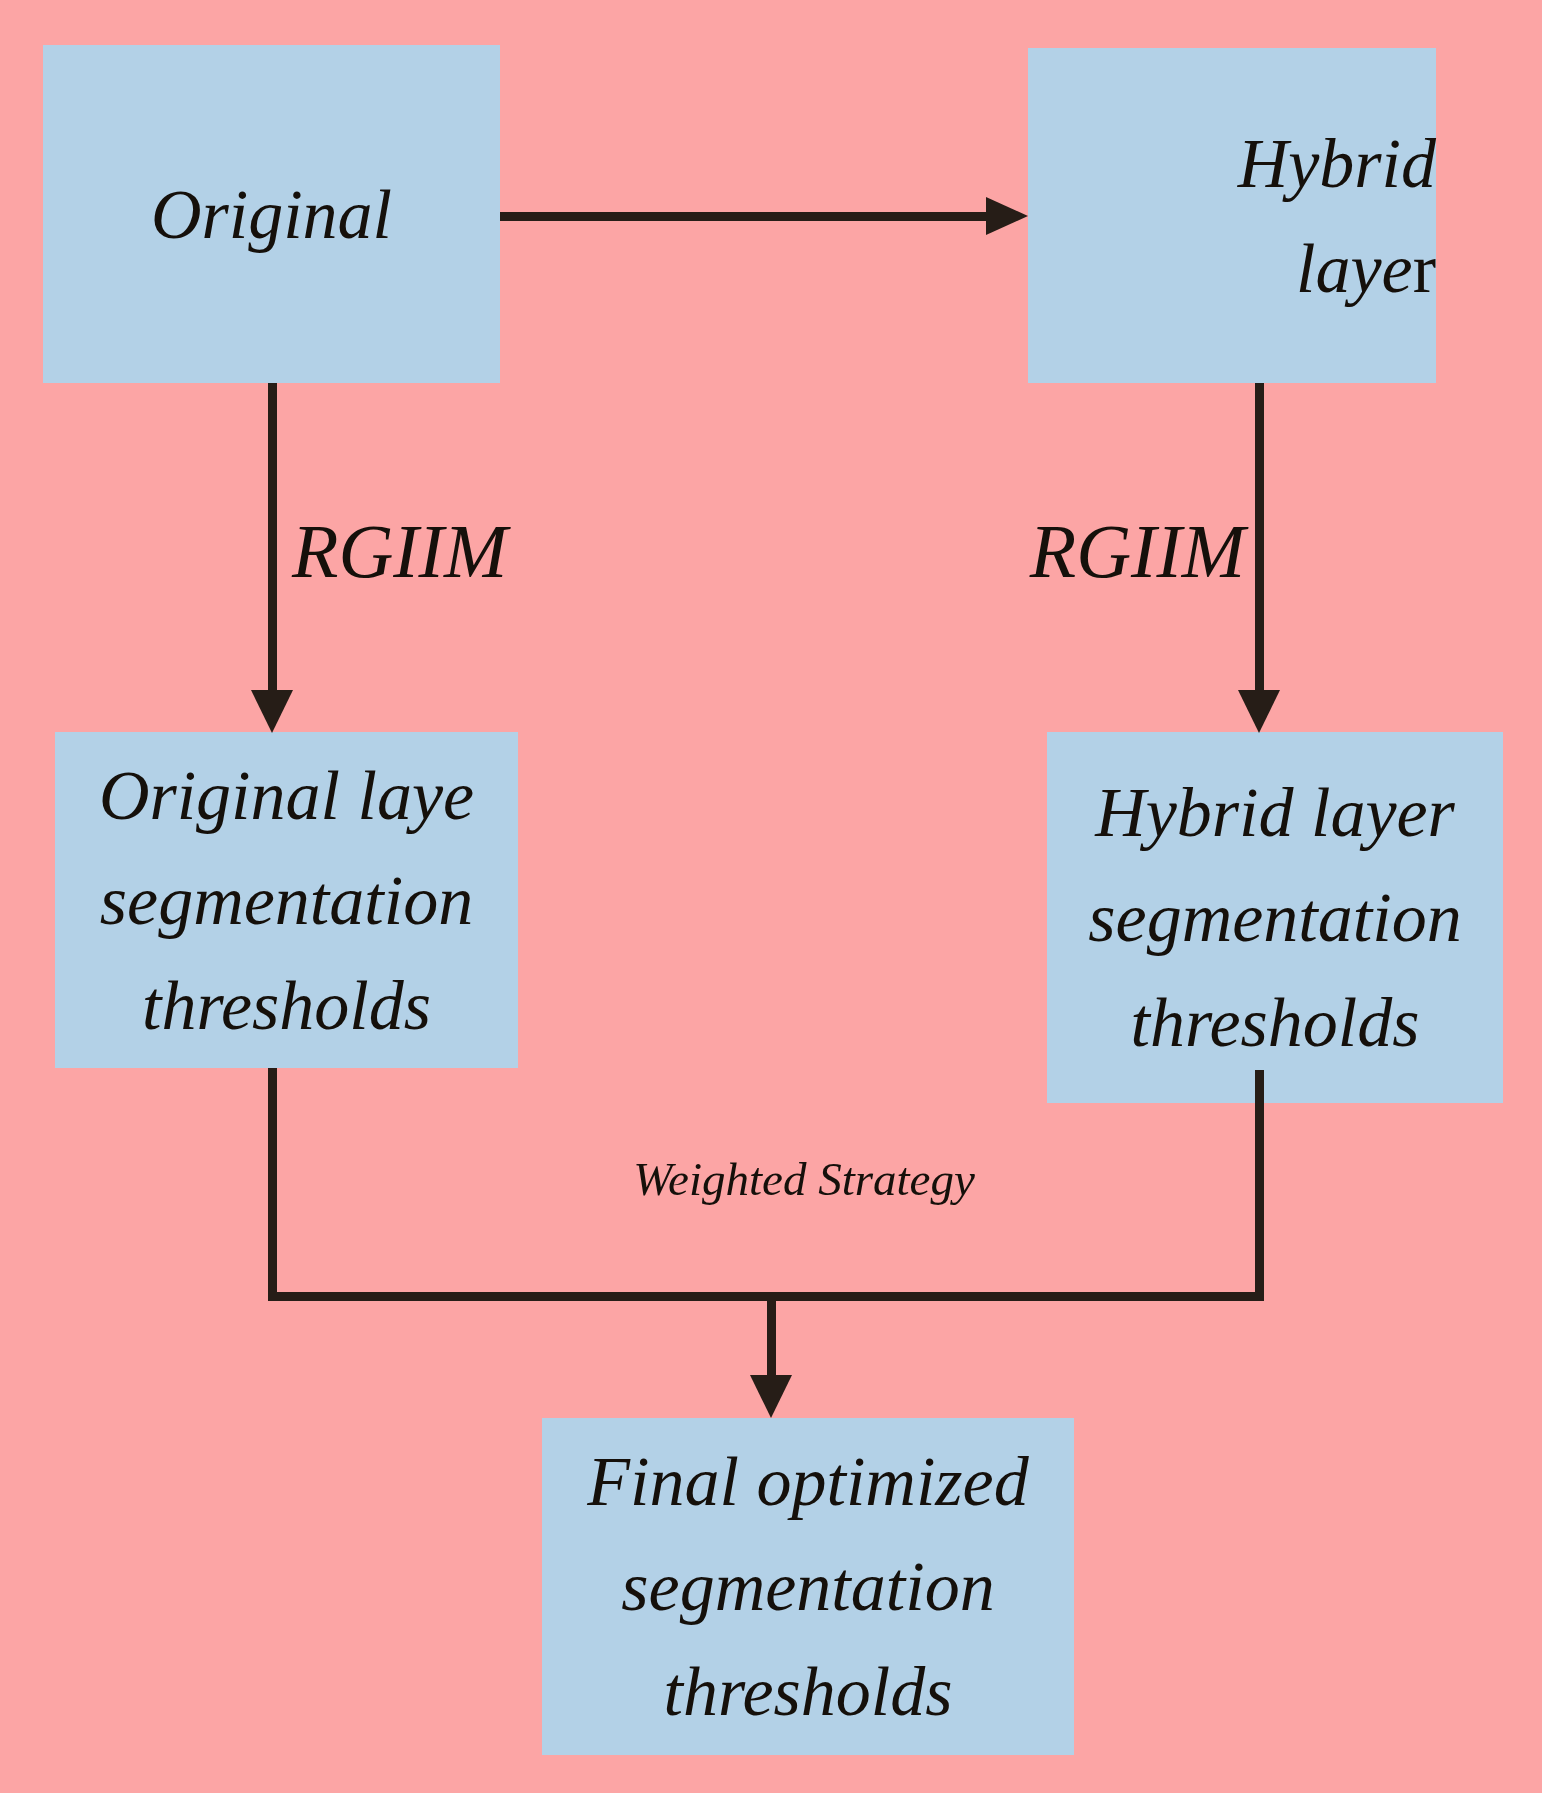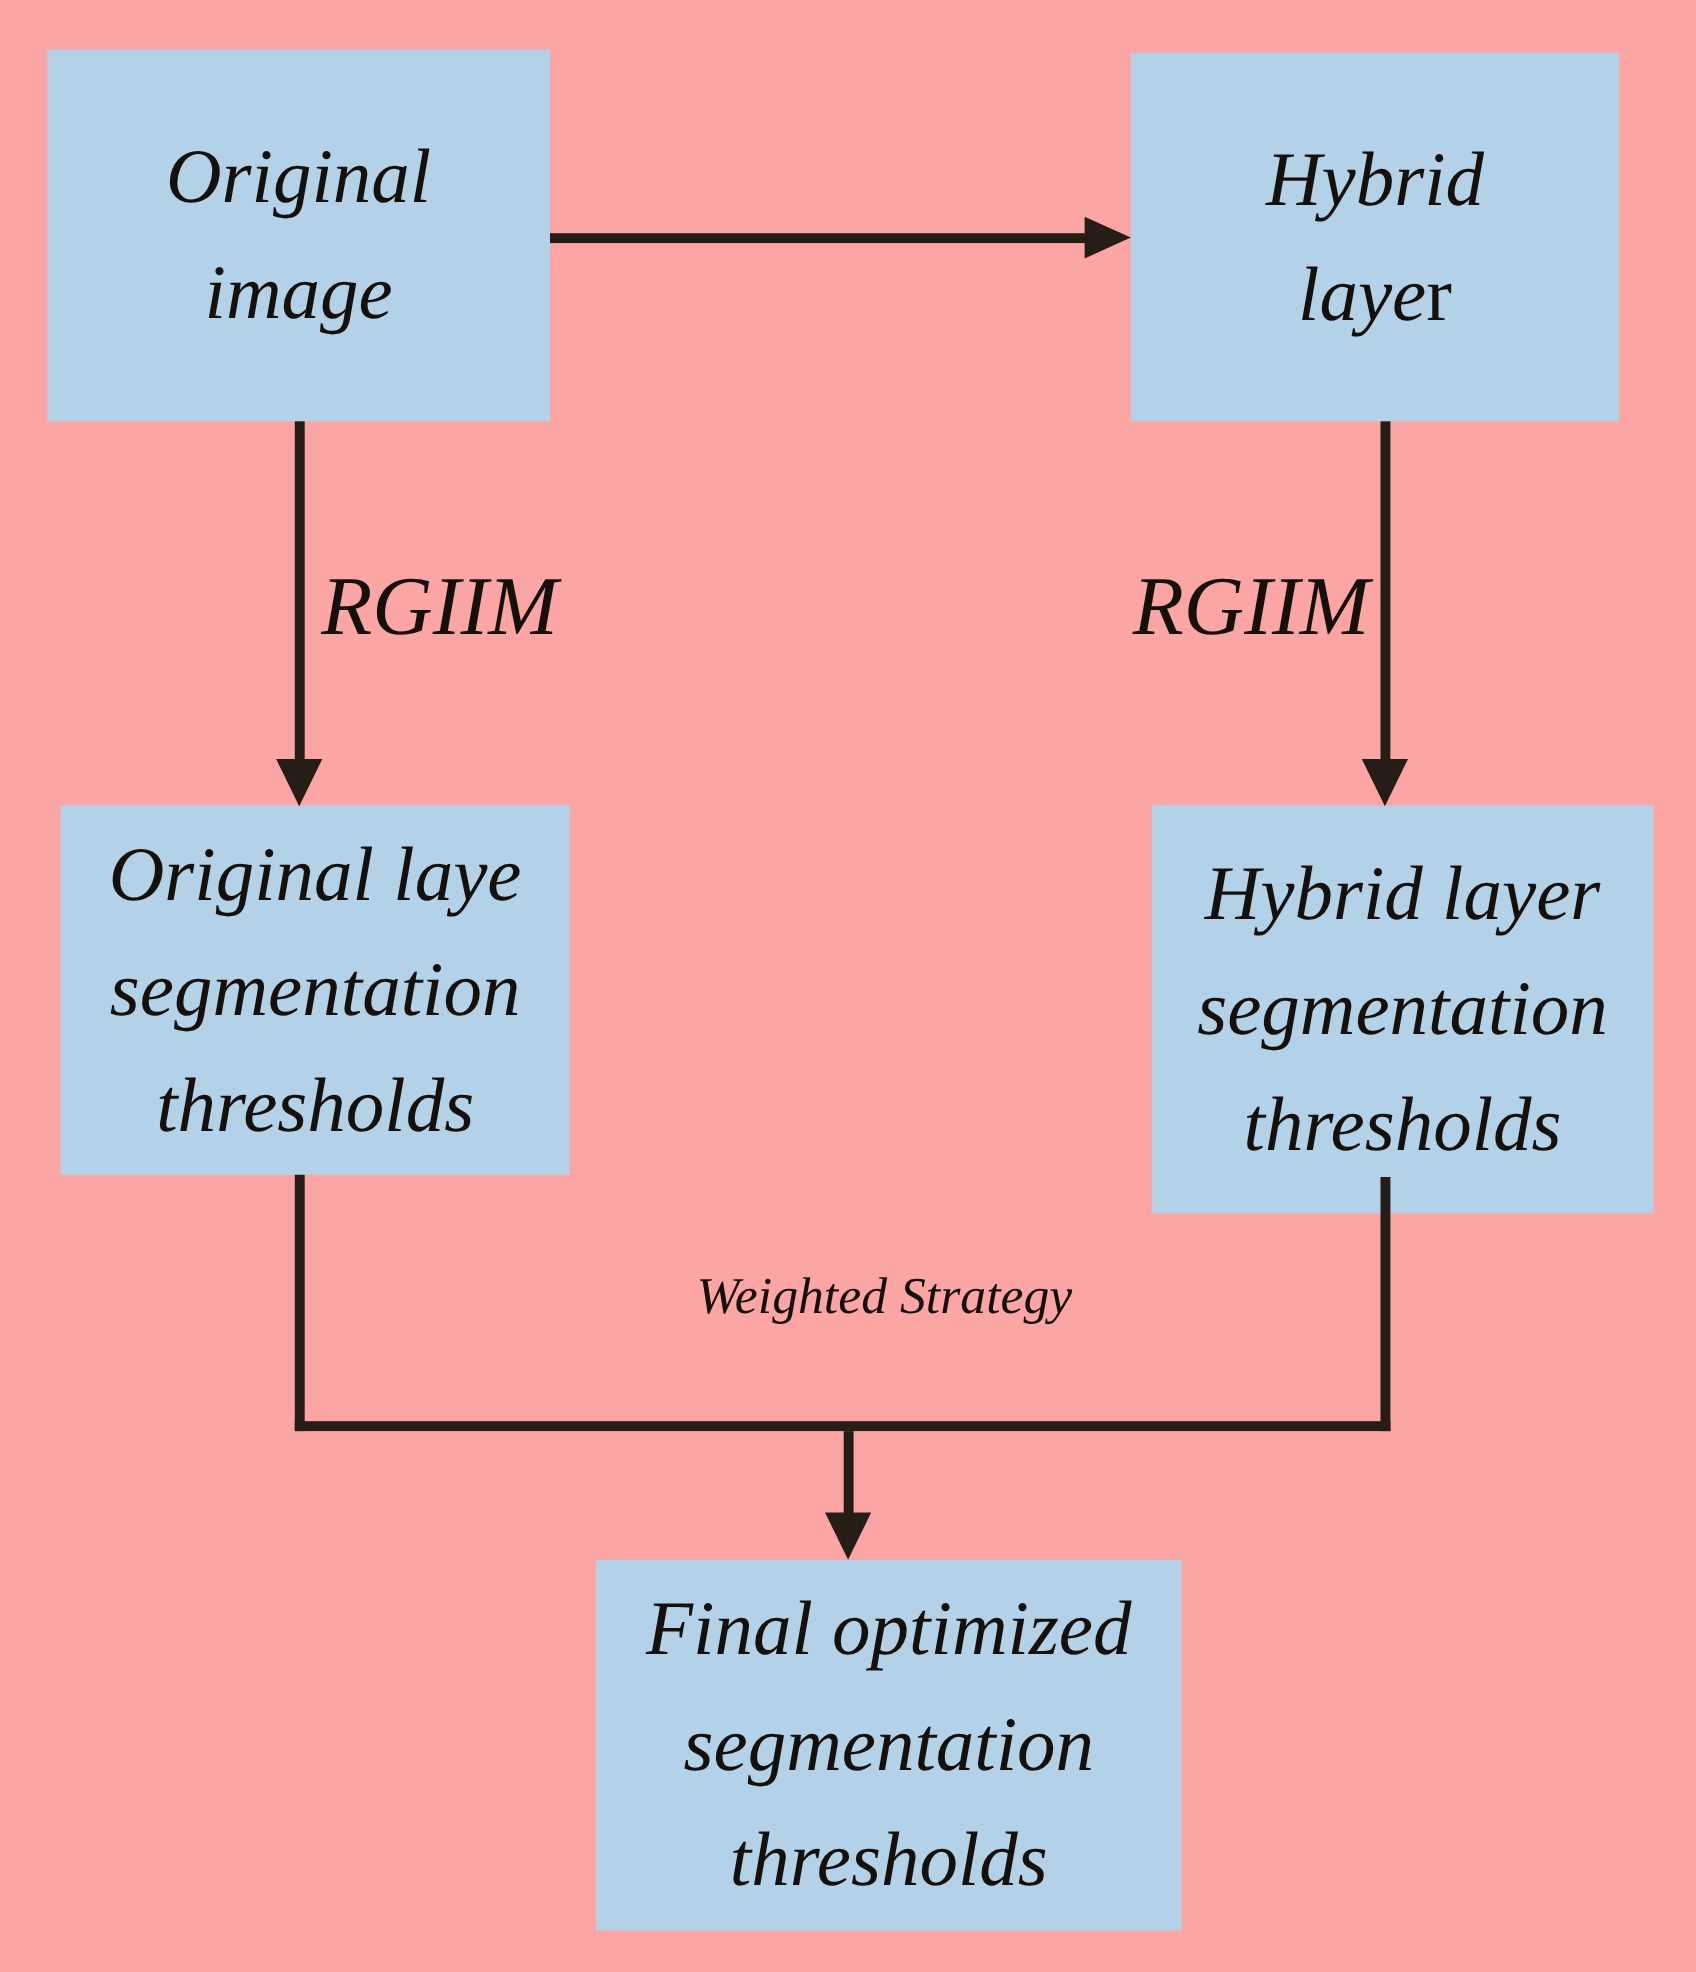--- a/index.html
+++ b/index.html
@@ -47,21 +47,21 @@
     border-top:43px solid var(--ink);
   }
   .arrowhead.right{
     border-top:19px solid transparent;
     border-bottom:19px solid transparent;
     border-left:42px solid var(--ink);
   }
 
   
   #node-original-image      {left:43px;  top:45px;  width:457px; height:338px;}
-  #node-hybrid-layer        {left:1028px;top:48px;  width:444px; height:335px;}
+  #node-hybrid-layer        {left:1028px;top:48px;  width:408px; height:335px;align-items:flex-end;}
   #node-original-thresholds {left:55px;  top:732px; width:463px; height:336px;}
   #node-hybrid-thresholds   {left:1047px;top:732px; width:456px; height:371px;}
   #node-final-thresholds    {left:542px; top:1418px;width:532px; height:337px;}
 
   
   #edge-hsf-shaft{left:500px;top:212px;width:490px;height:9px;}
   #edge-hsf-head{left:986px;top:197px;}
   #label-hsf{left:461px;top:84px;width:610px;text-align:center;}
 
   
@@ -82,21 +82,20 @@
   #conn-mid-head  {left:750px;top:1375px;}
   #label-weighted {left:504px;top:1152px;width:600px;text-align:center;font-size:47px;}
 </style>
 </head>
 <body>
 
 <div id="canvas">
 
   <div class="box" id="node-original-image">
     <span>Original</span>
-    <span>image</span>
   </div>
 
   <div class="box" id="node-hybrid-layer">
     <span>Hybrid</span>
     <span class="line2-wrap"><span style="display:inline">laye</span><span style="display:inline" class="roman">r</span></span>
   </div>
 
   <div class="box" id="node-original-thresholds">
     <span>Original laye</span>
     <span>segmentation</span>

